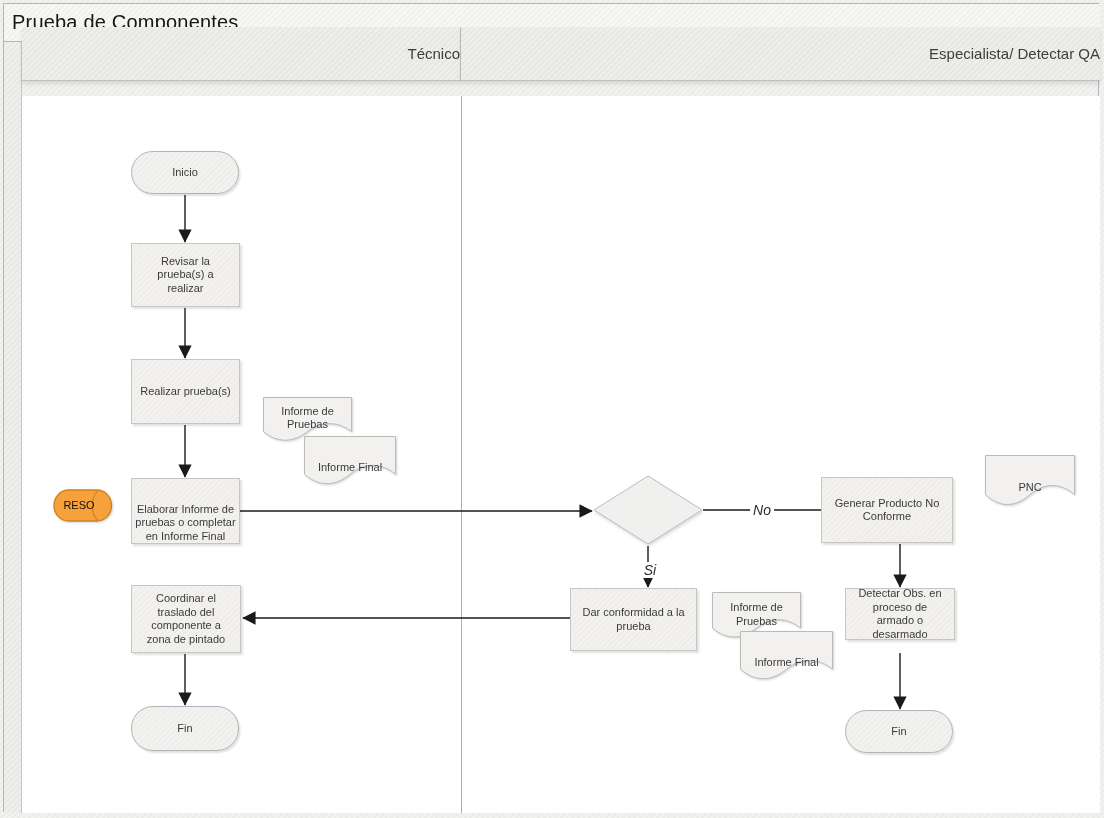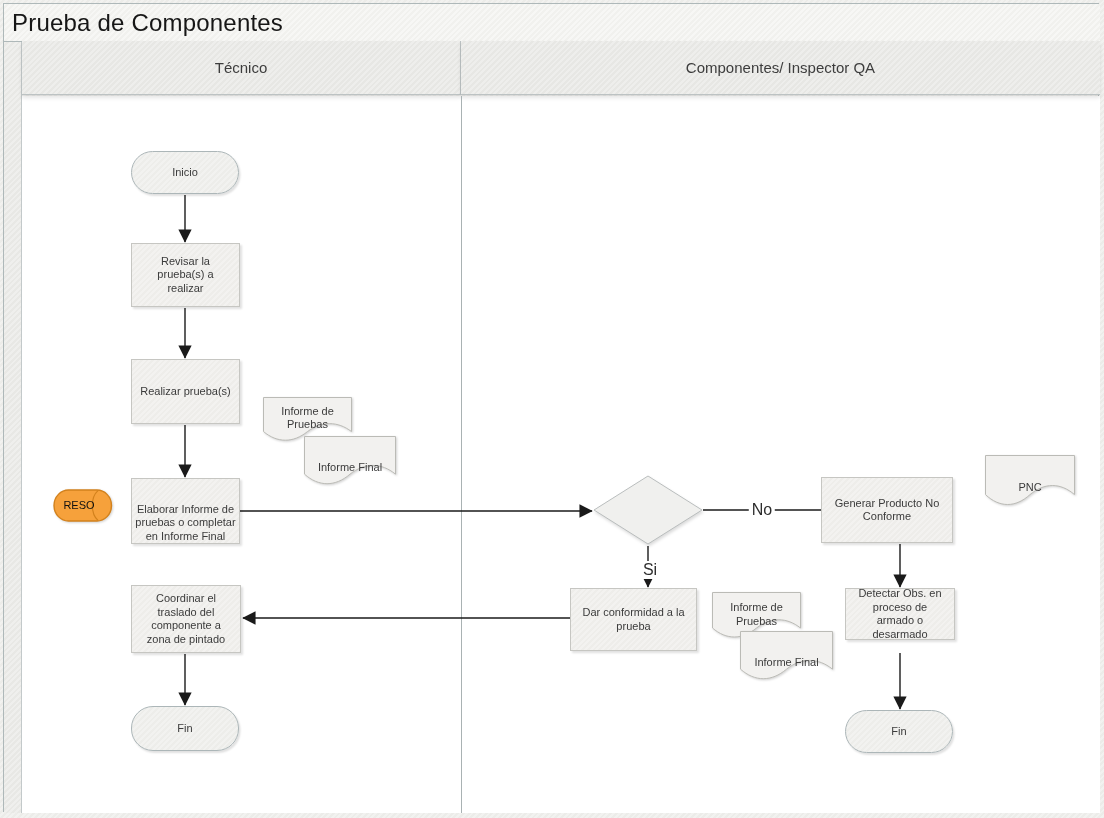--- a/index.html
+++ b/index.html
@@ -8,29 +8,29 @@
     font-family:"Liberation Sans",sans-serif;
     background:repeating-linear-gradient(135deg,#f2f2f0 0 2px,#ecece9 2px 4px);
   }
   
   #frame{position:absolute;left:3px;top:3px;width:1096px;height:809px;
     border:1px solid #aeb8b9;box-sizing:border-box;background:transparent;}
   #title-bar{position:absolute;left:4px;top:4px;width:1096px;height:38px;
     background:repeating-linear-gradient(135deg,#f7f7f5 0 2px,#f1f1ee 2px 4px);
     border-bottom:1px solid #aeb8b9;box-sizing:border-box;
     display:flex;align-items:center;padding-left:8px;}
-  #title-bar .title{font-size:24px;color:#161616;letter-spacing:.2px;}
+  #title-bar .title{font-size:20px;color:#161616;letter-spacing:.2px;}
   #left-strip{position:absolute;left:4px;top:42px;width:18px;height:771px;
     background:repeating-linear-gradient(135deg,#efefed 0 2px,#e8e8e5 2px 4px);
     border-right:1px solid #c3c9ca;box-sizing:border-box;}
-  .lane-header{position:absolute;top:41px;height:54px;box-sizing:border-box;
+  .lane-header{position:absolute;top:27px;height:54px;box-sizing:border-box;
     background:repeating-linear-gradient(135deg,#eeeeec 0 2px,#e7e7e4 2px 4px);
     border-bottom:1px solid #bcc2c3;
     box-shadow:0 3px 4px rgba(0,0,0,.10);
-    display:flex;align-items:center;justify-content:center;
+    display:flex;align-items:center;justify-content:flex-end;
     font-size:15px;color:#3d3d3d;z-index:1;}
   #lane-header-tecnico{left:22px;width:439px;border-right:1px solid #bcc2c3;}
   #lane-header-qa{left:461px;width:639px;}
   .lane-body{position:absolute;top:96px;height:717px;background:#fff;z-index:0;}
   #lane-body-tecnico{left:22px;width:439px;}
   #lane-body-qa{left:461px;width:639px;}
   #lane-divider{position:absolute;left:461px;top:96px;width:1px;height:717px;
     background:#a9b2b3;z-index:2;}
   
   .shape{position:absolute;box-sizing:border-box;z-index:4;
@@ -64,40 +64,40 @@
   #n-doc-ip2  {left:712px;top:592px;width:89px;height:50px;}
   #n-doc-if2  {left:740px;top:631px;width:93px;height:53px;}
   #n-coordinar{left:131px;top:585px;width:110px;height:68px;padding:0 8px;}
   #n-fin-tec  {left:131px;top:706px;width:108px;height:45px;}
   #n-detectar {left:845px;top:588px;width:110px;height:52px;padding:0 10px;}
   #n-fin-qa   {left:845px;top:710px;width:108px;height:43px;}
   
   #connectors{position:absolute;left:0;top:0;width:1104px;height:818px;
     z-index:3;pointer-events:none;}
   .edge-label{position:absolute;z-index:5;transform:translate(-50%,-50%);
-    background:#fff;padding:0 3px;font-size:16px;color:#2e2e2e;}
+    background:#fff;padding:0 3px;font-size:14px;color:#2e2e2e;font-style:italic;}
   #lbl-no{left:762px;top:510px;}
   #lbl-si{left:650px;top:570px;}
 </style>
 </head>
 <body>
 
 <div id="frame"></div>
 
 <div id="title-bar">
   <span class="title">Prueba de Componentes</span>
 </div>
 
 <div id="left-strip"></div>
 
 <div id="lane-header-tecnico" class="lane-header">
   <span>Técnico</span>
 </div>
 <div id="lane-header-qa" class="lane-header">
-  <span>Componentes/ Inspector QA</span>
+  <span>Especialista/ Detectar QA</span>
 </div>
 
 <div id="lane-body-tecnico" class="lane-body"></div>
 <div id="lane-body-qa" class="lane-body"></div>
 <div id="lane-divider"></div>
 
 <svg id="connectors">
   <defs>
     <marker id="arw" viewBox="0 0 9 9" refX="8.5" refY="4.5" markerWidth="9.5" markerHeight="9.5" orient="auto">
       <path d="M0,0 L9,4.5 L0,9 Z" fill="#1a1a1a"></path>

